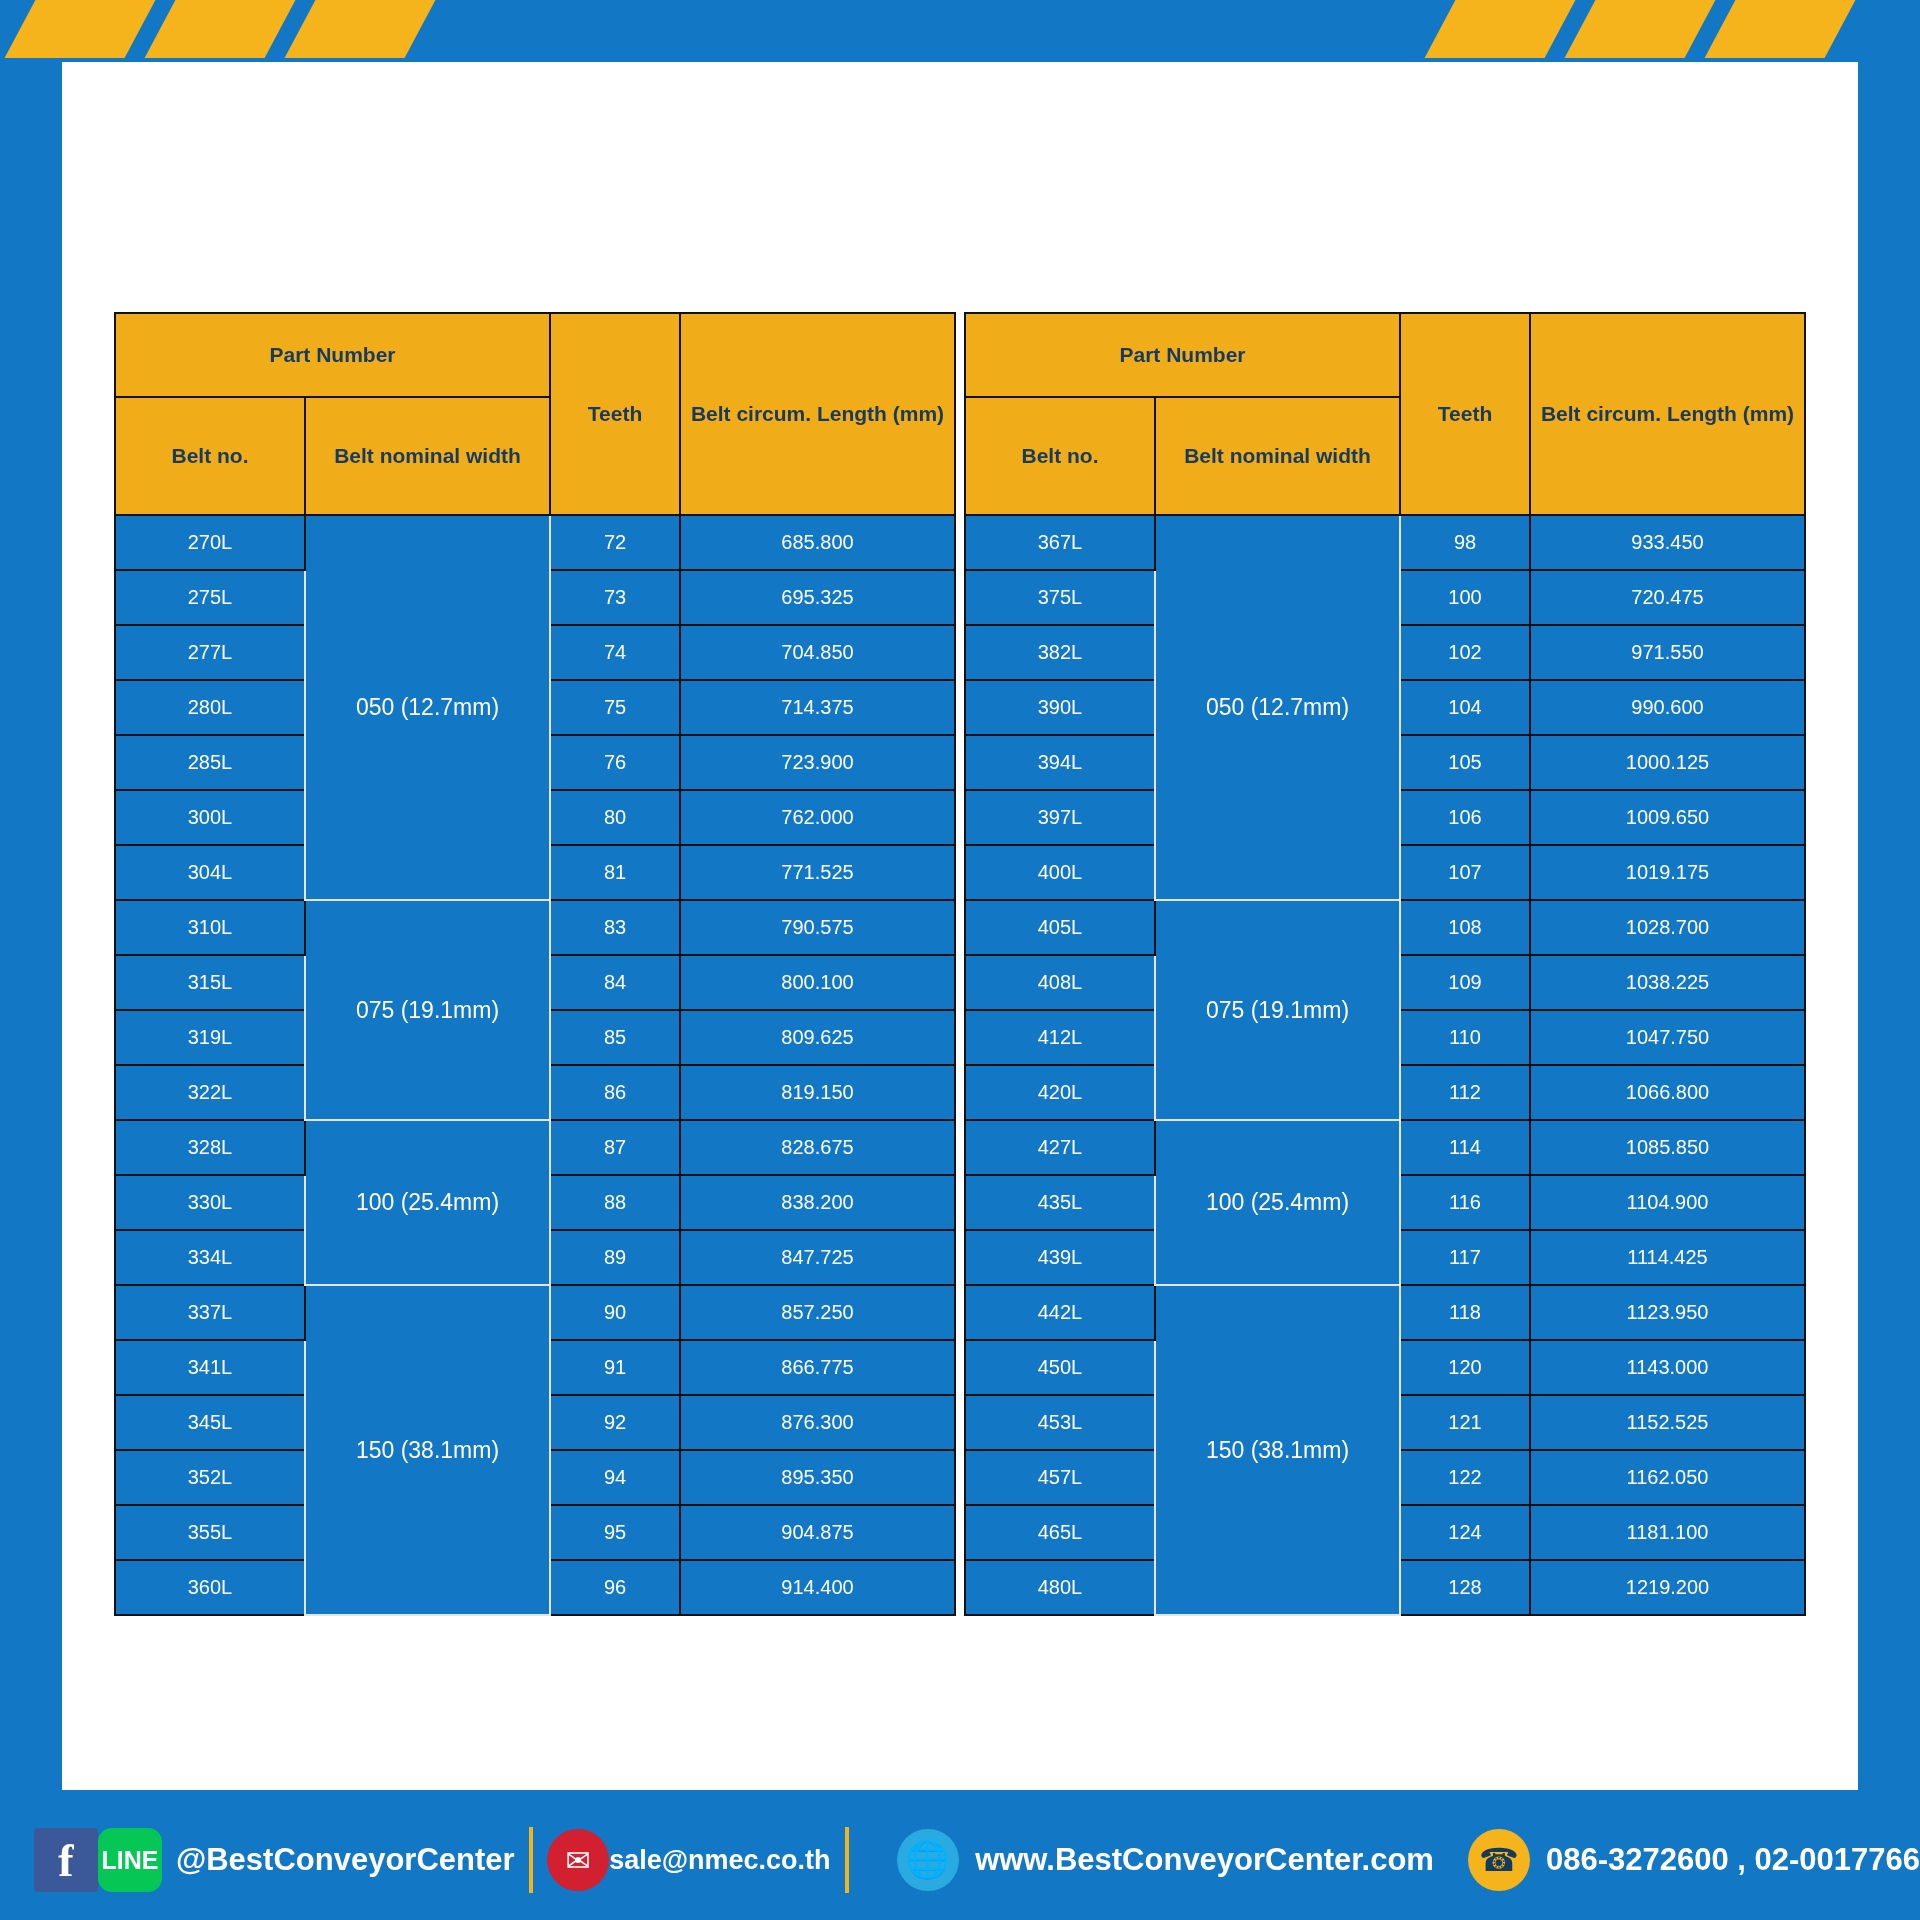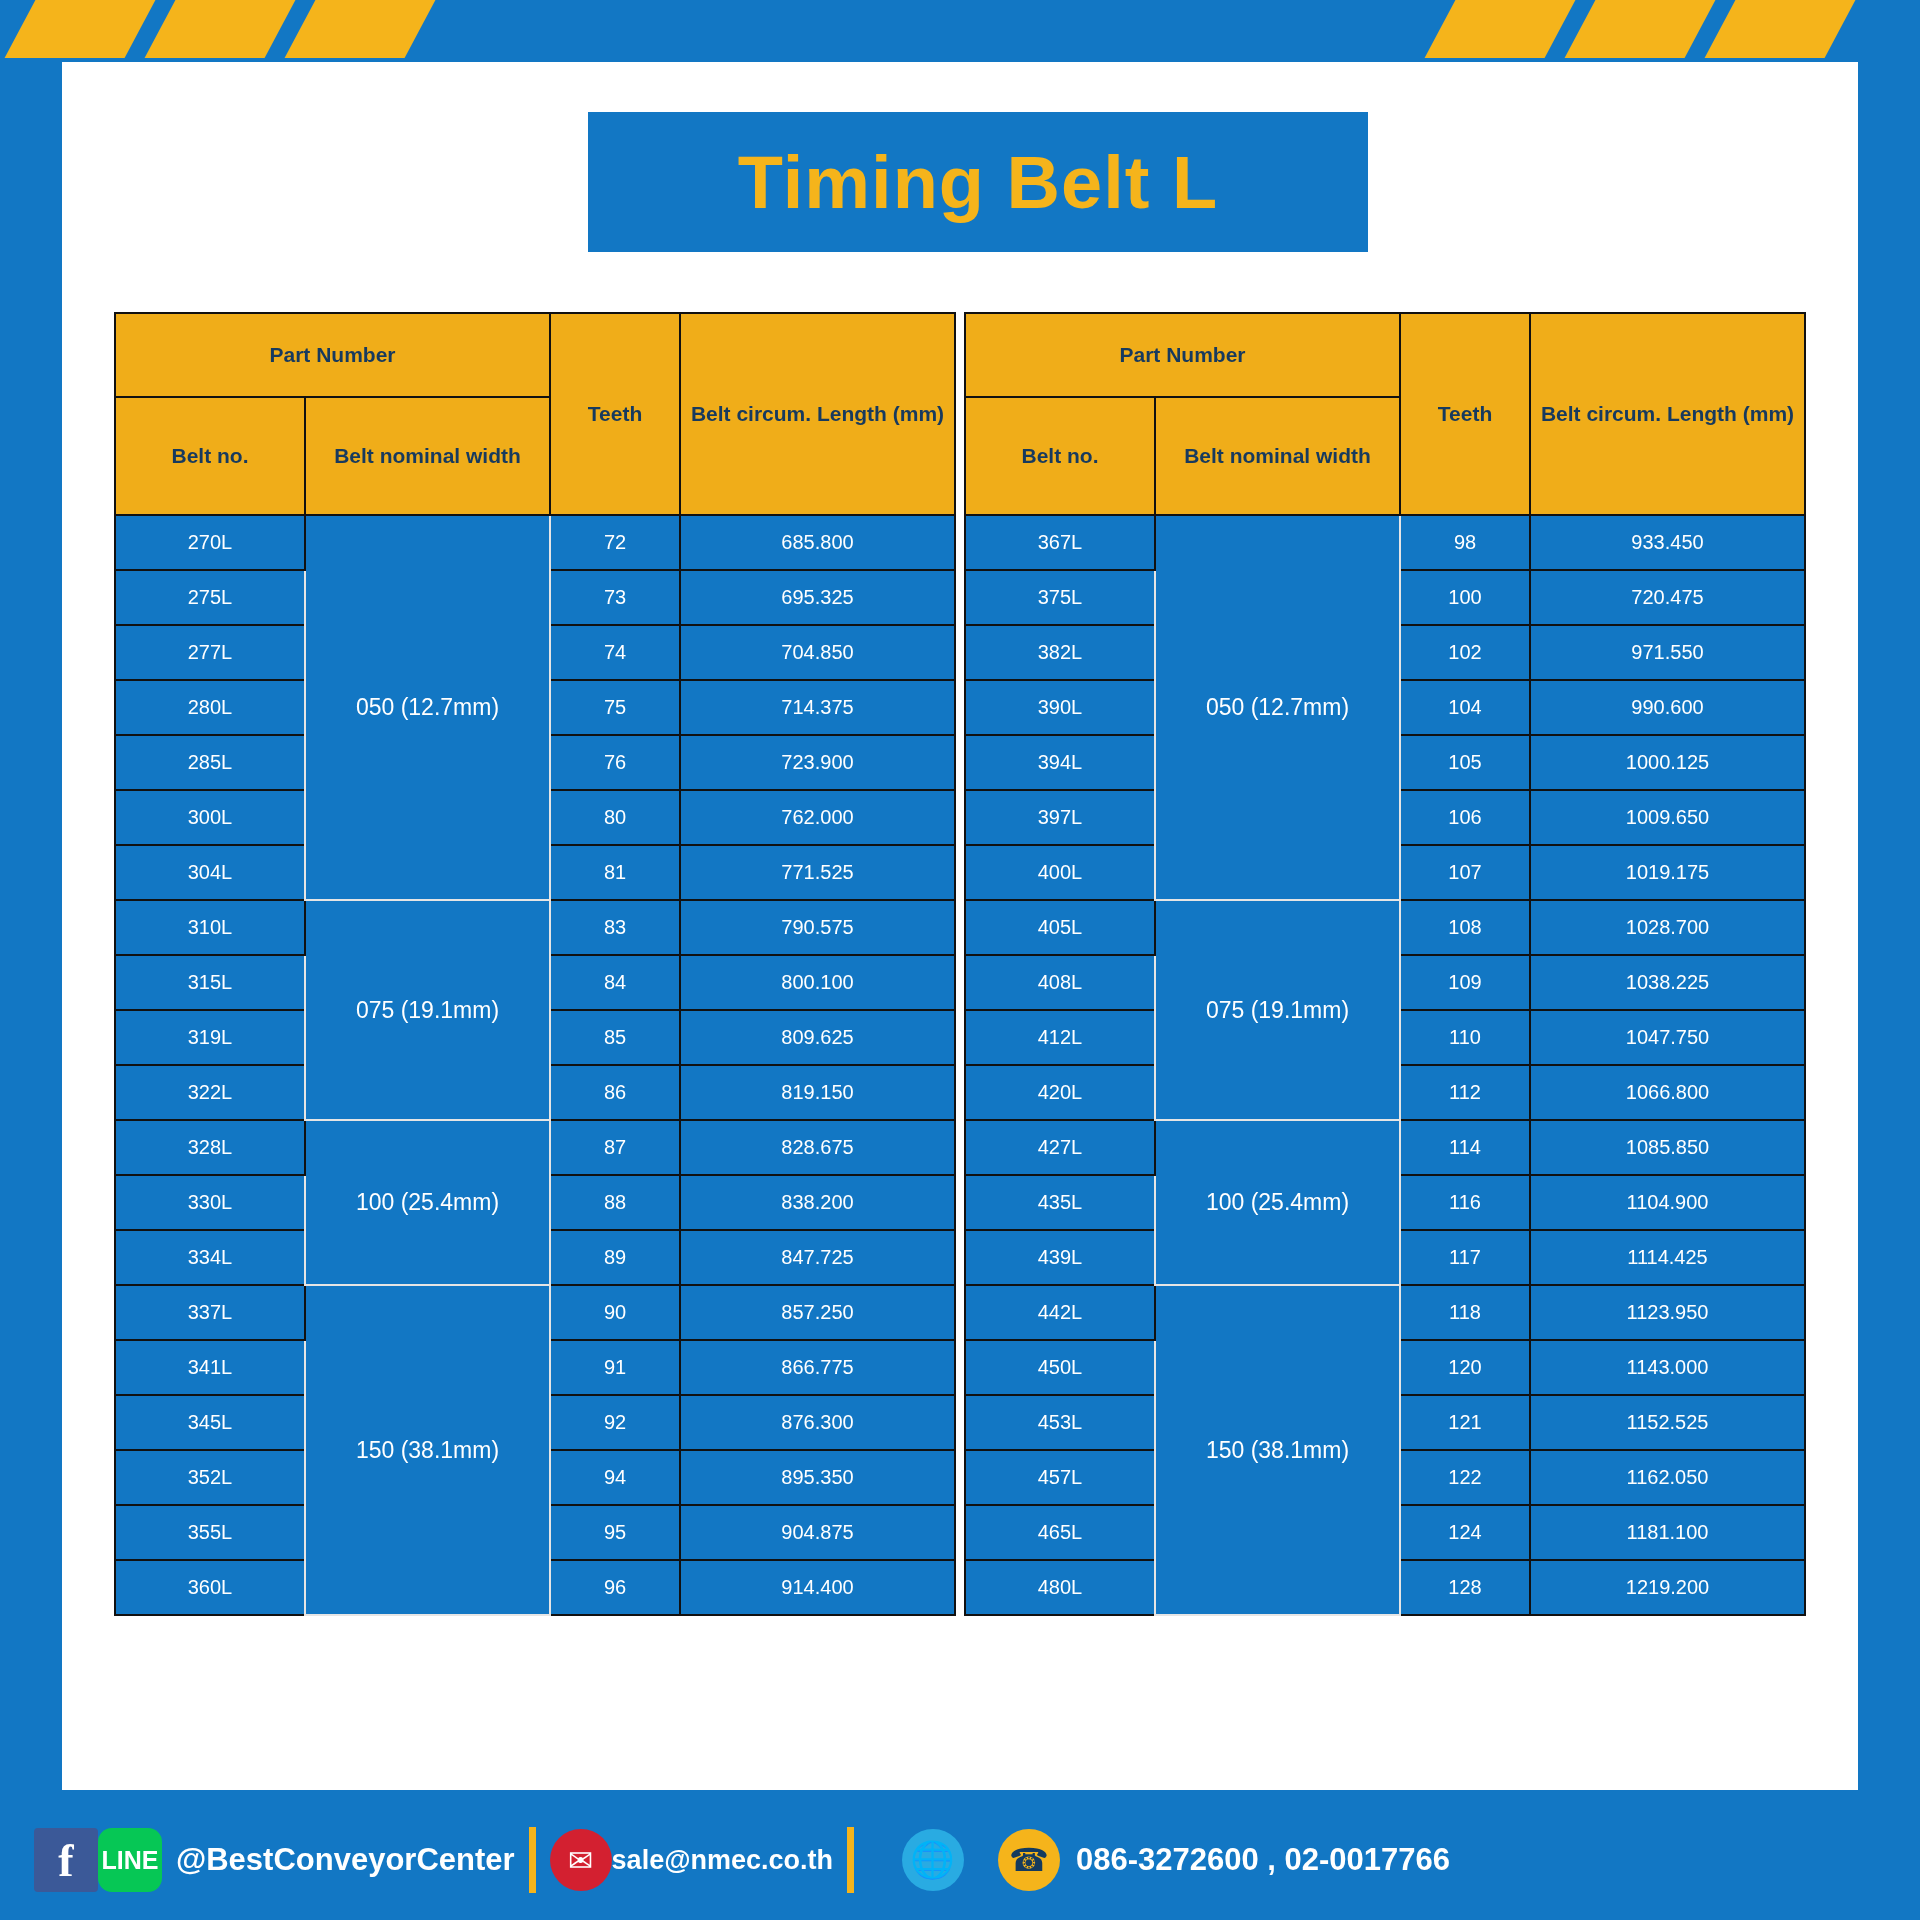--- a/index.html
+++ b/index.html
@@ -139,23 +139,20 @@
     <div class="chev" style="left:1720px"></div>
   </div>
 
   <div class="white-card">
     <svg class="watermark" viewBox="0 0 100 100">
       <path d="M15 55 L45 25 L45 45 L75 15 L75 85 L45 55 L45 75 Z" fill="#1277c4"></path>
       <path d="M8 60 L30 82 L20 82 Z" fill="#1277c4"></path>
     </svg>
   </div>
 
-  <div class="title-wrap">
-    <h1>Timing Belt L</h1>
-  </div>
 
   <div class="tables">
 
     <table>
       <colgroup>
         <col class="col-beltno">
           <col class="col-width">
           <col class="col-teeth">
           <col class="col-len">
       </colgroup>
@@ -431,20 +428,21 @@
       <span class="f-text" style="margin-left:14px">@BestConveyorCenter</span>
     </div>
     <div class="f-sep"></div>
     <div class="f-group">
       <span class="ic ic-mail">✉</span>
       <span class="f-text small" style="margin-left:0">sale@nmec.co.th</span>
     </div>
     <div class="f-sep"></div>
     <div class="f-group" style="margin-left:34px">
       <span class="ic ic-globe">🌐</span>
+      <span class="f-text" style="margin-left:16px">www.BestConveyorCenter.com</span>
     </div>
     <div class="f-group" style="margin-left:34px">
       <span class="ic ic-phone">☎</span>
       <span class="f-text" style="margin-left:16px">086-3272600 , 02-0017766</span>
     </div>
   </div>
 
 </div>
 
 </body></html>

